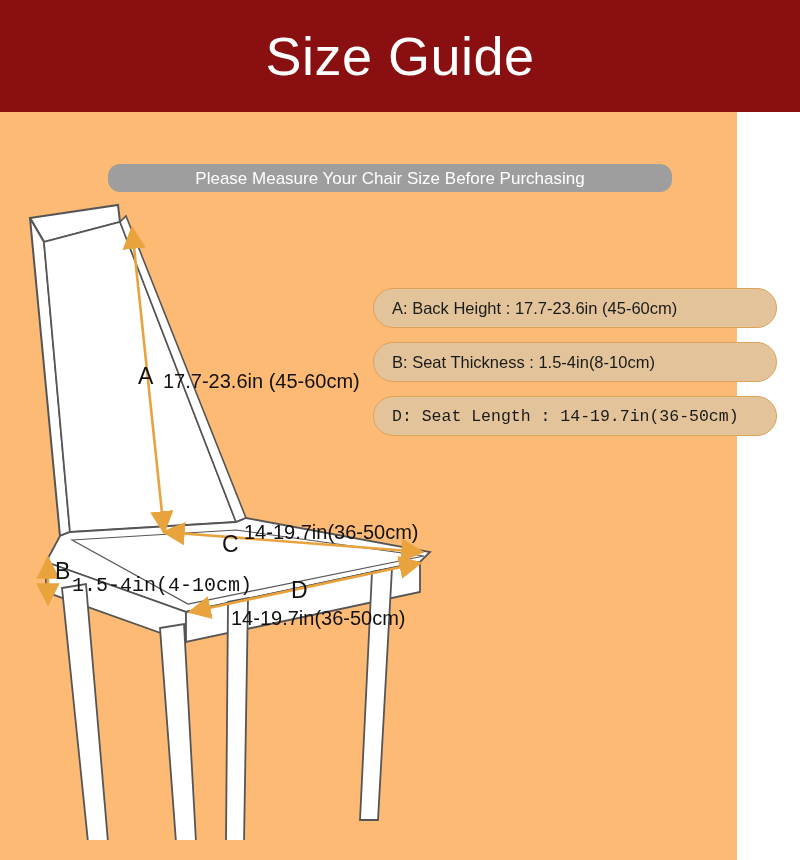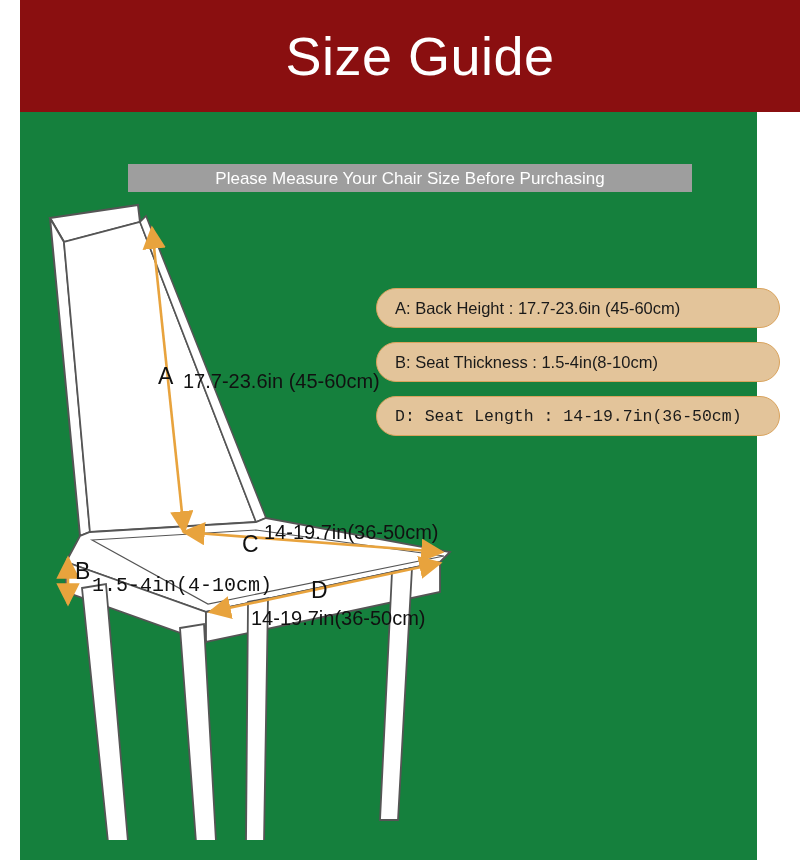--- a/index.html
+++ b/index.html
@@ -11,22 +11,21 @@
     height: 860px;
     background: #ffffff;
     font-family: "Liberation Sans", sans-serif;
     overflow: hidden;
     position: relative;
   }
   #page {
     position: relative;
     width: 737px;
     height: 860px;
-    background: #15803d;
-    margin-left: 20px;
+    background: #fdba74;
   }
   
   .header-banner {
     position: absolute;
     left: 0;
     top: 0;
     width: 800px;
     height: 112px;
     background: #8a0f10;
     display: flex;
@@ -42,35 +41,35 @@
     font-family: "Liberation Sans", sans-serif;
   }
   
   .subtitle-pill {
     position: absolute;
     left: 108px;
     top: 164px;
     width: 564px;
     height: 28px;
     background: #9e9e9e;
-    border-radius: 0;
+    border-radius: 12px;
     display: flex;
     align-items: center;
     justify-content: center;
   }
   .subtitle-text {
     color: #ffffff;
     font-size: 17px;
     line-height: 17px;
     white-space: nowrap;
   }
   
   .legend {
     position: absolute;
-    left: 356px;
+    left: 373px;
     top: 288px;
     width: 404px;
   }
   .legend-row {
     height: 40px;
     margin-bottom: 14px;
     background: #e3c49a;
     border: 1px solid #d9a35d;
     border-radius: 20px;
     display: flex;

